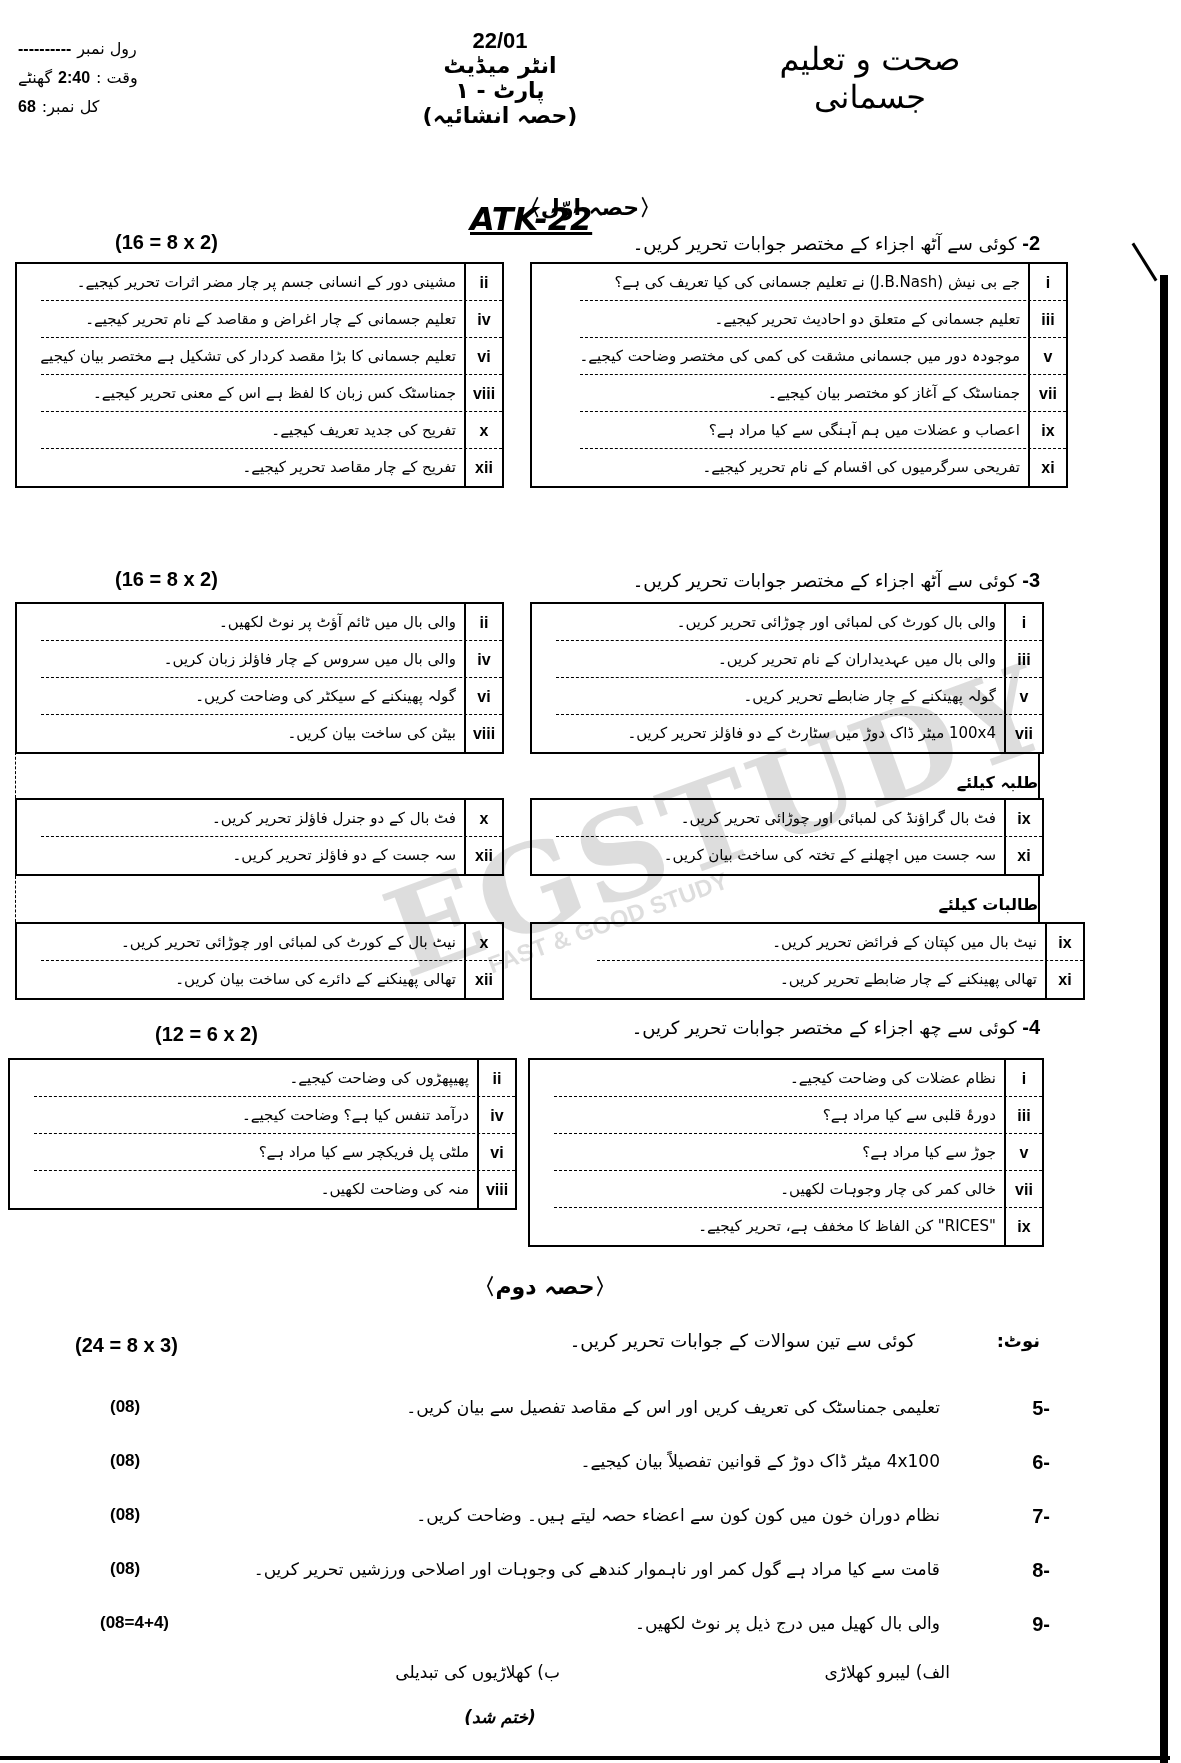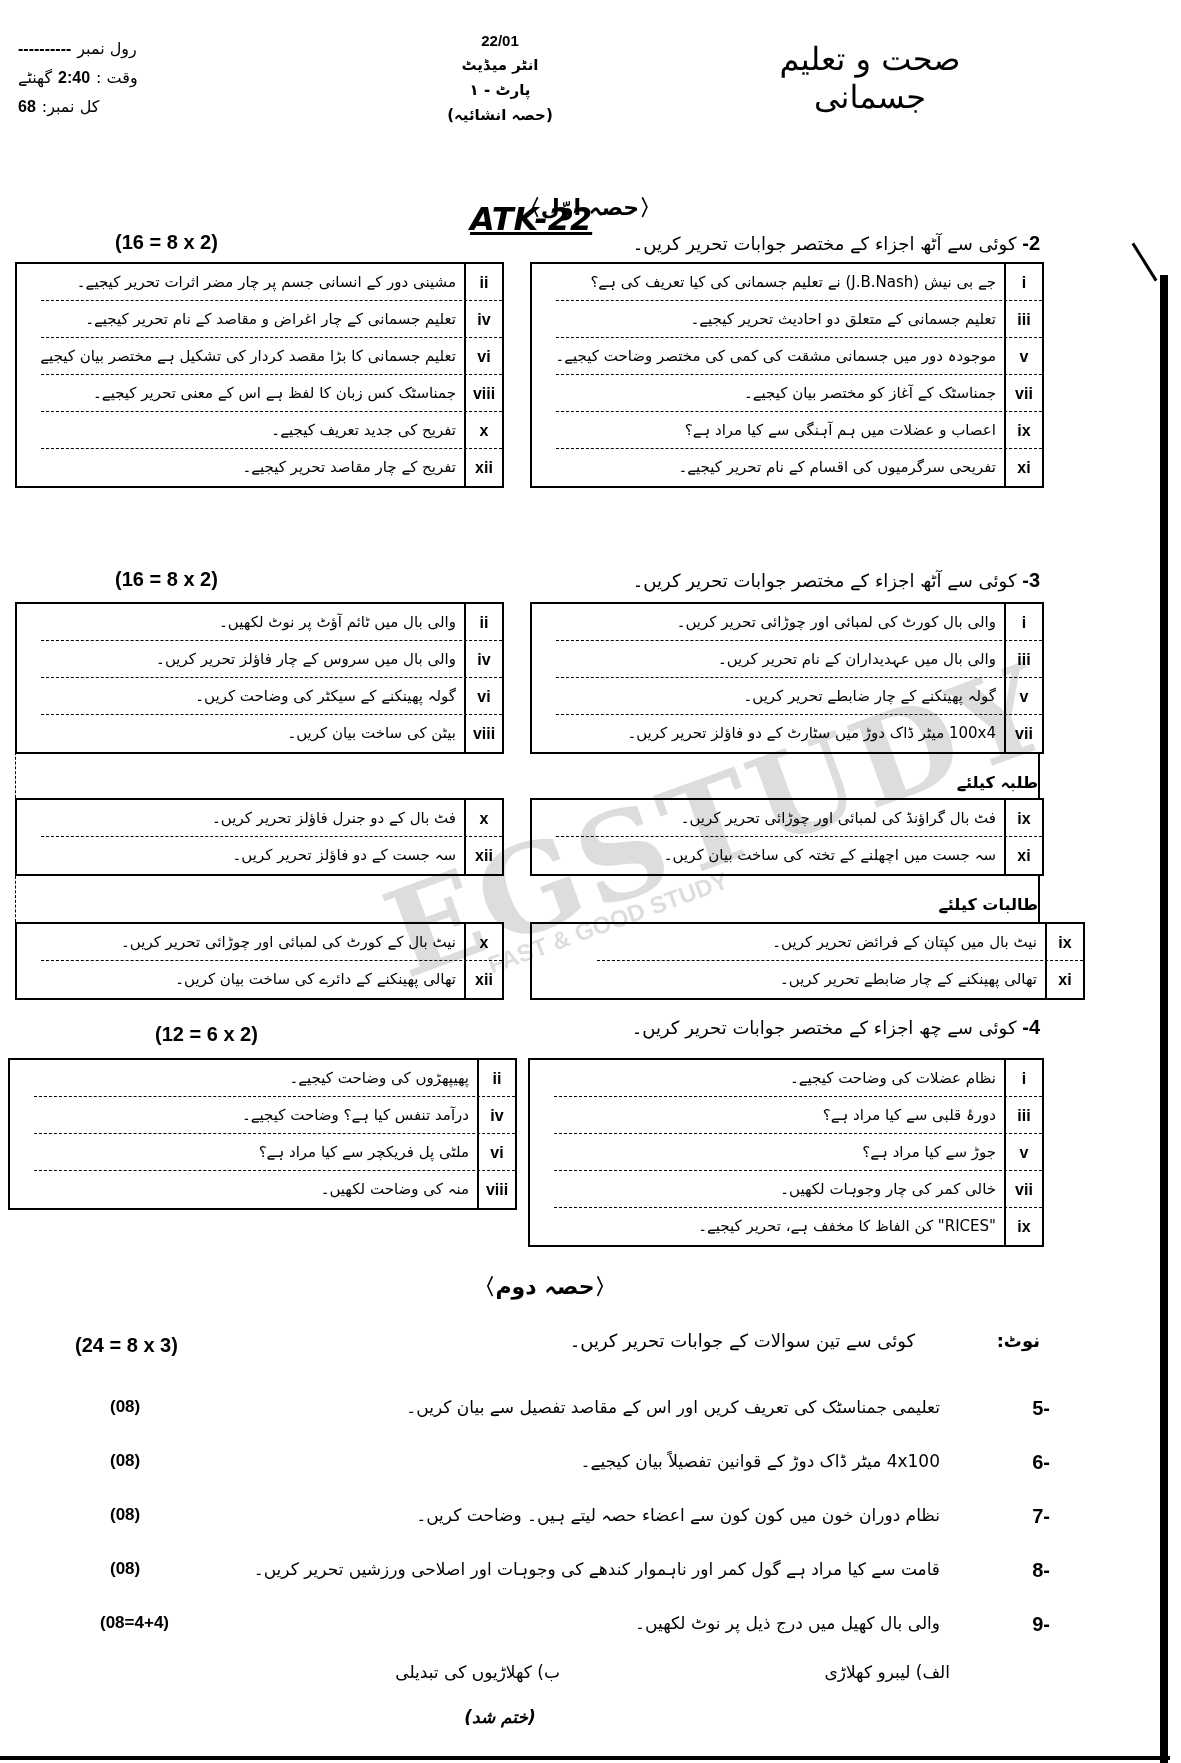--- a/index.html
+++ b/index.html
@@ -6,21 +6,21 @@
   body { width:1181px; height:1763px; position:relative; overflow:hidden; color:#000;
          font-family:"DejaVu Sans", sans-serif; }
   .abs { position:absolute; }
   .rtl { direction:rtl; unicode-bidi:plaintext; }
   .b { font-weight:bold; }
   .sans { font-family:"Liberation Sans", sans-serif; }
 
   
   #hdr-left { left:18px; top:34px; width:185px; font-size:16px; line-height:29px; }
   #hdr-left .row { display:flex; justify-content:flex-end; gap:6px; direction:rtl; }
-  #hdr-center { left:380px; top:28px; width:240px; text-align:center; font-size:15px; line-height:25px; font-weight:bold; }
+  #hdr-center { left:380px; top:28px; width:240px; text-align:center; font-size:22px; line-height:25px; font-weight:bold; }
   #hdr-title { left:720px; top:40px; width:300px; text-align:center; font-size:32px; font-family:"DejaVu Serif", serif; }
 
   .section-heading { font-size:22px; font-weight:bold; text-align:center; width:300px; }
   .marks { font-family:"Liberation Sans", sans-serif; font-weight:bold; font-size:20px; }
   .qhead { font-size:18px; direction:rtl; text-align:right; }
 
   
   .tbl { position:absolute; border:2px solid #000; border-collapse:collapse; }
   .tbl .r { display:flex; height:37px; border-bottom:1.5px dashed #000; box-sizing:border-box;margin-left:24px; }
   .tbl .r:last-child { border-bottom:none; }
@@ -111,21 +111,21 @@
   <div class="r">
       <div class="txt">تفریح کی جدید تعریف کیجیے۔</div>
       <div class="num">x</div>
     </div>
   <div class="r">
       <div class="txt">تفریح کے چار مقاصد تحریر کیجیے۔</div>
       <div class="num">xii</div>
     </div>
 </div>
 
-<div class="tbl" style="left:530px; top:262px; width:510px;">
+<div class="tbl" style="left:530px; top:262px; width:510px;padding-left:24px;">
   <div class="r">
       <div class="txt">جے بی نیش (J.B.Nash) نے تعلیم جسمانی کی کیا تعریف کی ہے؟</div>
       <div class="num">i</div>
     </div>
   <div class="r">
       <div class="txt">تعلیم جسمانی کے متعلق دو احادیث تحریر کیجیے۔</div>
       <div class="num">iii</div>
     </div>
   <div class="r">
       <div class="txt">موجودہ دور میں جسمانی مشقت کی کمی کی مختصر وضاحت کیجیے۔</div>
@@ -150,21 +150,21 @@
   <span class="b sans" style="font-size:20px;">3-</span>
   <span>کوئی سے آٹھ اجزاء کے مختصر جوابات تحریر کریں۔</span>
 </div>
 
 <div class="tbl" style="left:15px; top:602px; width:485px;">
   <div class="r">
       <div class="txt">والی بال میں ٹائم آؤٹ پر نوٹ لکھیں۔</div>
       <div class="num">ii</div>
     </div>
   <div class="r">
-      <div class="txt">والی بال میں سروس کے چار فاؤلز تحریر کریں۔</div>
+      <div class="txt">والی بال میں سروس کے چار فاؤلز زبان کریں۔</div>
       <div class="num">iv</div>
     </div>
   <div class="r">
       <div class="txt">گولہ پھینکنے کے سیکٹر کی وضاحت کریں۔</div>
       <div class="num">vi</div>
     </div>
   <div class="r">
       <div class="txt">بیٹن کی ساخت بیان کریں۔</div>
       <div class="num">viii</div>
     </div>

